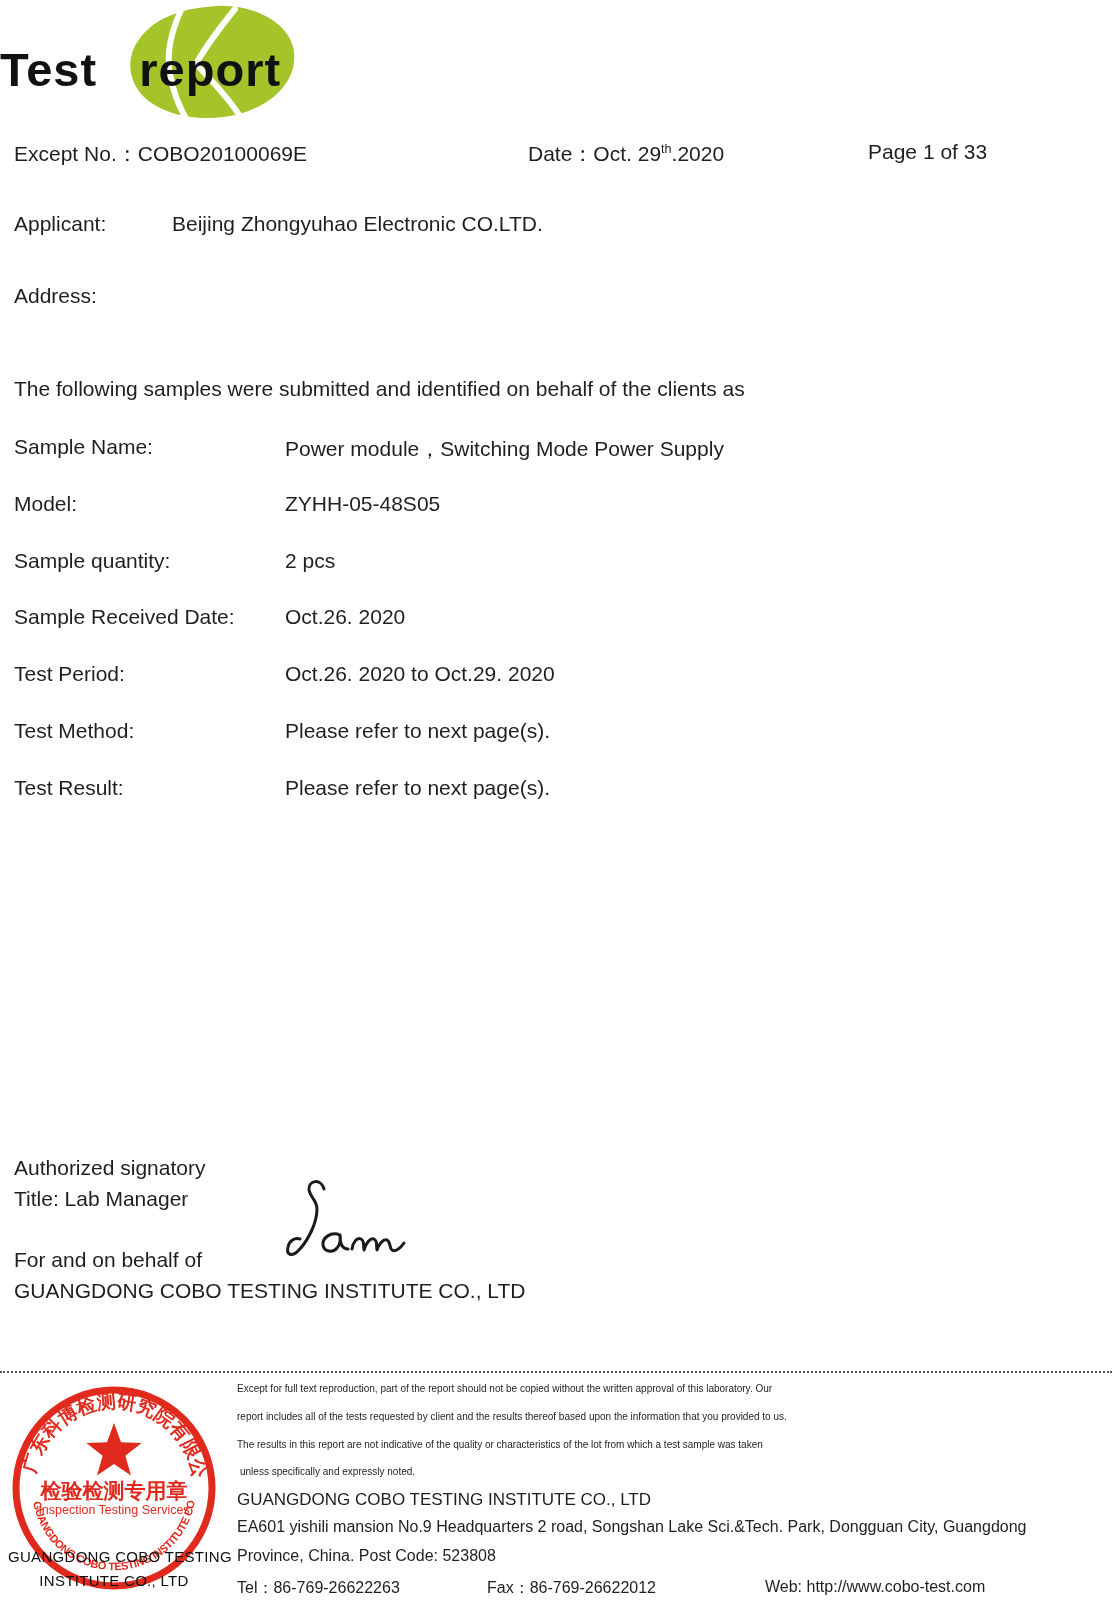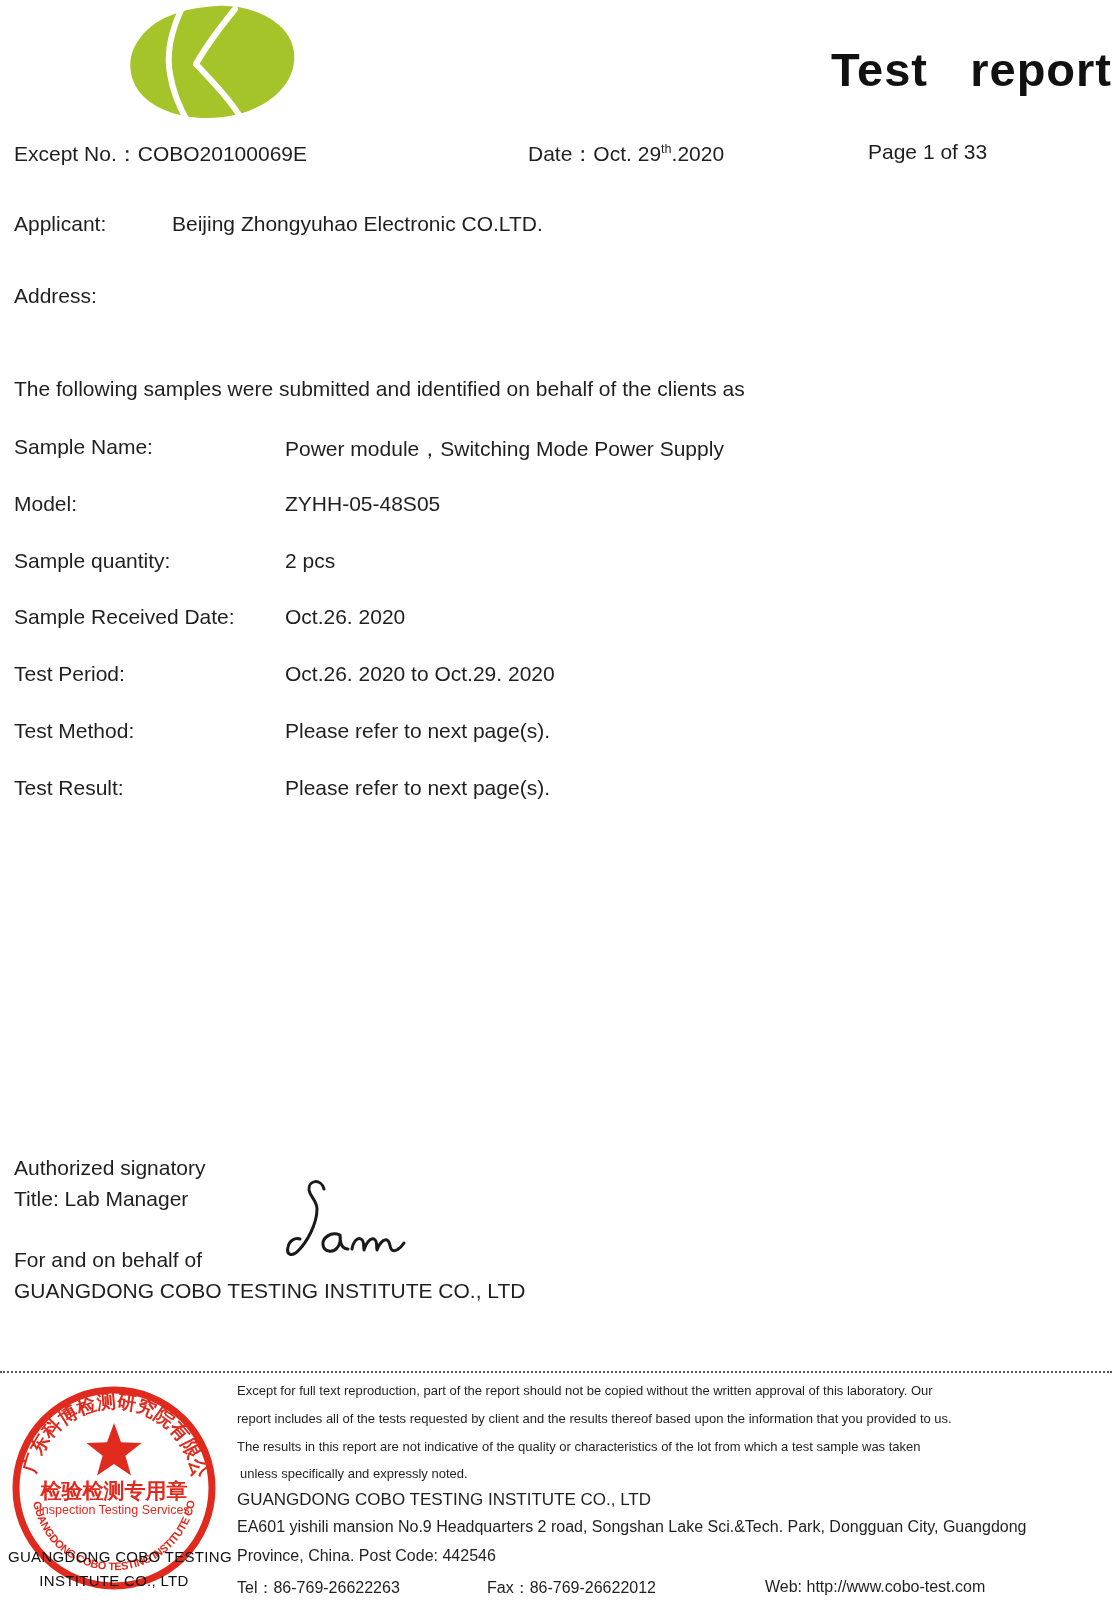--- a/index.html
+++ b/index.html
@@ -9,31 +9,31 @@
     margin:0 auto;
     background:#ffffff;
     font-family:"Liberation Sans", sans-serif;
     color:#1f1f1f;
     overflow:hidden;
   }
   .abs{position:absolute;}
   .t{font-size:21px;white-space:pre;color:#1f1f1f;}
   .title{
     left:0;top:42px;width:100%;
-    text-align:right;
+    text-align:left;
     font-size:47px;font-weight:bold;
     letter-spacing:1px;color:#111;
     white-space:pre;
   }
   sup{font-size:60%;vertical-align:super;}
   .dotline{
     left:0;top:1371px;width:1112px;height:0;
     border-top:2px dotted #555;
   }
-  .foot{font-size:13px;color:#1f1f1f;white-space:pre;}
+  .foot{font-size:10px;color:#1f1f1f;white-space:pre;}
   .foot-wide{width:862px;}
   .foot-co{font-size:17px;}
   .foot-addr{font-size:16px;}
   .stamp-overlay{
     left:8px;width:212px;
     text-align:center;
     font-size:15px;color:#101010;
     letter-spacing:0.3px;white-space:pre;margin-top:48px;
   }
   svg text{font-family:"Liberation Sans", sans-serif;}
@@ -119,19 +119,19 @@
   <div class="abs stamp-overlay" style="top:1500px">GUANGDONG COBO TESTING</div>
   <div class="abs stamp-overlay" style="top:1524px">INSTITUTE CO., LTD</div>
 
   <div class="abs foot foot-wide" style="left:237px;top:1383px">Except for full text reproduction, part of the report should not be copied without the written approval of this laboratory. Our</div>
   <div class="abs foot foot-wide" style="left:237px;top:1411px">report includes all of the tests requested by client and the results thereof based upon the information that you provided to us.</div>
   <div class="abs foot foot-wide" style="left:237px;top:1439px">The results in this report are not indicative of the quality or characteristics of the lot from which a test sample was taken</div>
   <div class="abs foot foot-wide" style="left:240px;top:1466px">unless specifically and expressly noted.</div>
 
   <div class="abs foot foot-co" style="left:237px;top:1490px">GUANGDONG COBO TESTING INSTITUTE CO., LTD</div>
   <div class="abs foot foot-addr" style="left:237px;top:1518px">EA601 yishili mansion No.9 Headquarters 2 road, Songshan Lake Sci.&amp;Tech. Park, Dongguan City, Guangdong</div>
-  <div class="abs foot foot-addr" style="left:237px;top:1547px">Province, China. Post Code: 442546</div>
+  <div class="abs foot foot-addr" style="left:237px;top:1547px">Province, China. Post Code: 523808</div>
 
   <span class="abs foot foot-addr" style="left:237px;top:1578px">Tel：86-769-26622263</span>
   <span class="abs foot foot-addr" style="left:487px;top:1578px">Fax：86-769-26622012</span>
   <span class="abs foot foot-addr" style="left:765px;top:1578px">Web: http://www.cobo-test.com</span>
 
 </div>
 
 </body></html>

